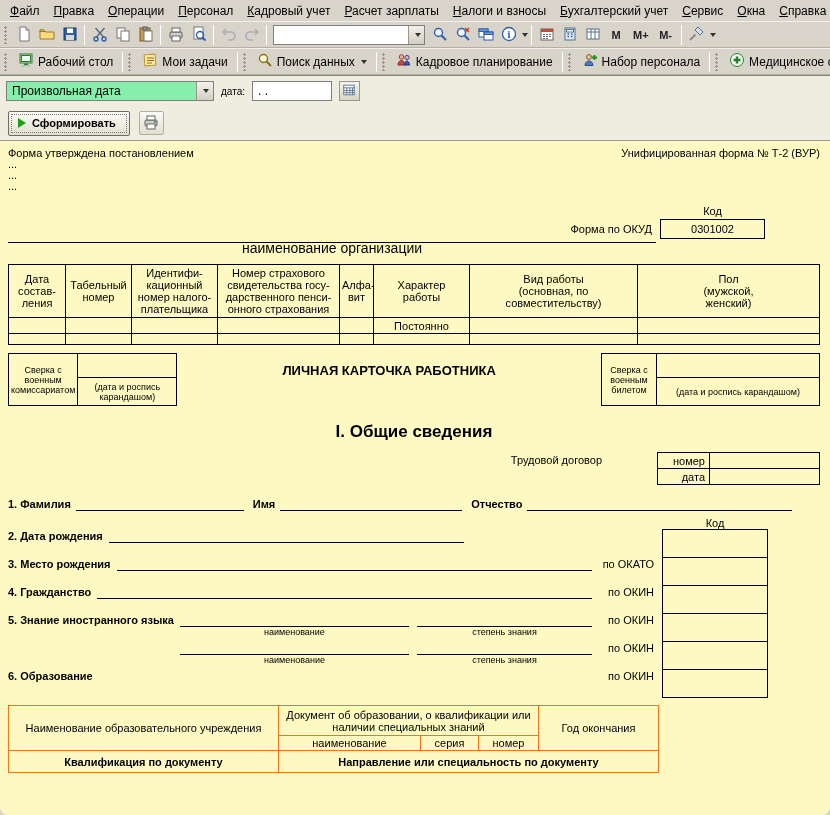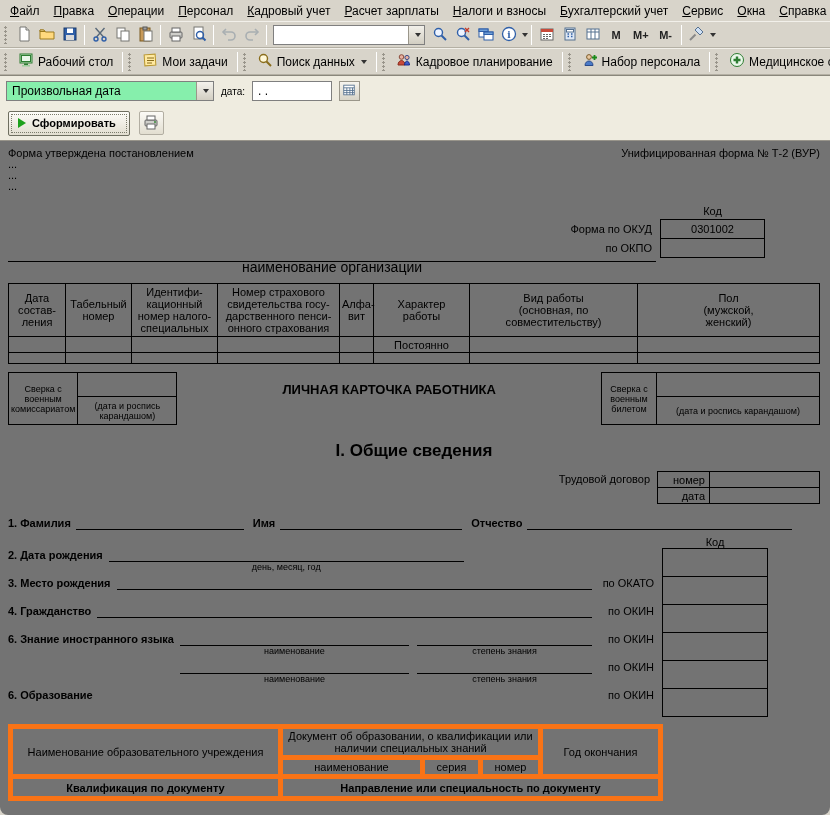--- a/index.html
+++ b/index.html
@@ -41,21 +41,21 @@
   .cal-btn { width:21px; height:20px; display:flex; align-items:center; justify-content:center; border:1px solid #9a968a; background:linear-gradient(#f6f4ee,#d8d4c8); }
   .cal-btn svg { width:14px; height:14px; }
 
   .form-actions { height:34px; flex:none; display:flex; align-items:center; gap:9px; padding:0 8px; background:#efece0; }
   .generate-btn { height:25px; padding:0 13px 0 9px; display:flex; align-items:center; gap:6px; background:linear-gradient(#fdfcf8,#e2ded0); border:1px solid #6e6e60; border-radius:2px; font-size:11px; font-weight:bold; font-family:"Liberation Sans",sans-serif; outline:1px dotted #7a7a6a; outline-offset:-4px; }
   .play-icon { width:0; height:0; border-top:5px solid transparent; border-bottom:5px solid transparent; border-left:8px solid #1da11d; }
   .icon-btn { width:25px; height:24px; display:flex; align-items:center; justify-content:center; border:1px solid #b2aea2; background:linear-gradient(#fbfaf6,#e2ded0); border-radius:2px; }
   .icon-btn svg { width:16px; height:16px; }
 
   
-  .document { flex:1; background:#737373; border-top:1px solid #98948a; padding:6px 10px 0 8px; overflow:hidden; font-size:11px; }
+  .document { flex:1; background:#fef9c3; border-top:1px solid #98948a; padding:6px 10px 0 8px; overflow:hidden; font-size:11px; }
   .doc-row1 { display:flex; justify-content:space-between; }
   .dots div { line-height:11px; }
   .okud { margin-top:13px; }
   .okud-kod { width:105px; margin-left:auto; margin-right:55px; text-align:center; margin-bottom:2px; }
   .okud-row { display:flex; justify-content:flex-end; align-items:center; margin-right:55px; height:20px; }
   .okud-row + .okud-row { margin-top:-1px; }
   .okud-lab { padding-right:8px; }
   .okud-box { width:105px; height:20px; border:1px solid #000; display:flex; align-items:center; justify-content:center; }
   .orgline { width:648px; margin-top:3px; }
   .orgline-rule { border-top:1px solid #000; height:1px; }
@@ -73,21 +73,21 @@
   table.sverka td { border:1px solid #000; text-align:center; vertical-align:middle; padding:1px 2px; }
   .sv-left .sv-label { width:62px; }
   .sv-left .sv-val { width:99px; height:24px; }
   .sv-right .sv-label { width:55px; }
   .sv-right .sv-val { width:163px; height:24px; }
   .sv-note { height:28px; }
   .card-title { flex:1; text-align:center; font-weight:bold; font-size:13px; margin-top:10px; white-space:nowrap; }
 
   .section-title { text-align:center; font-weight:bold; font-size:17px; margin-top:16px; }
 
-  .contract { display:flex; justify-content:flex-end; align-items:flex-start; margin-top:10px; }
+  .contract { display:flex; justify-content:flex-end; align-items:flex-start; margin-top:10px;gap:48px; }
   .contract-label { margin:2px 7px 0 0; }
   table.ctab { border-collapse:collapse; }
   table.ctab td { border:1px solid #000; height:16px; font-size:11px; }
   .c1 { width:52px; text-align:right; padding-right:4px; }
   .c2 { width:110px; }
 
   .fam-row { display:flex; align-items:flex-end; margin-top:12px; padding-right:28px; }
   .fam-row .lbl { font-weight:bold; padding-right:5px; line-height:14px; white-space:nowrap; }
   .fam-row .lbl.mid { margin-left:9px; }
   .ul { border-bottom:1px solid #000; height:14px; }
@@ -104,21 +104,21 @@
   .lb-flex { flex:1; }
   .ln { height:14px; border-bottom:1px solid #000; }
   .cap { font-size:9px; line-height:10px; text-align:center; white-space:nowrap; }
   .gap8 { margin-left:8px; }
   .w355 { width:355px; } .w175 { width:175px; }
   .ind { padding-left:172px; }
   .grow-code { width:70px; text-align:right; padding-right:8px; line-height:15px; white-space:nowrap; }
   .grow-box { width:106px; border:1px solid #000; align-self:stretch; flex:none; }
 
   table.edu { border-collapse:collapse; margin-top:8px; table-layout:fixed; width:650px; }
-  table.edu td { border:5px solid #f97316; text-align:center; vertical-align:middle; font-size:11px; line-height:12px; padding:1px 3px; }
+  table.edu td { border:1px solid #f97316; text-align:center; vertical-align:middle; font-size:11px; line-height:12px; padding:1px 3px; }
   table.edu tr.erow1 td { height:30px; }
   table.edu tr.erow2 td { height:15px; }
   table.edu tr.erow3 td { height:22px; font-weight:bold; }
 </style>
 </head>
 <body>
 
 <div class="app">
 
   <div class="menubar">
@@ -382,24 +382,20 @@
         <div>...</div>
         <div>...</div>
         <div>...</div>
       </div>
 
       <div class="okud">
         <div class="okud-kod">Код</div>
         <div class="okud-row">
           <span class="okud-lab">Форма по ОКУД</span>
           <span class="okud-box">0301002</span>
-        </div>
-        <div class="okud-row">
-          <span class="okud-lab">по ОКПО</span>
-          <span class="okud-box"></span>
         </div>
       </div>
 
       <div class="orgline">
         <div class="orgline-rule"></div>
         <div class="orgline-cap">наименование организации</div>
       </div>
 
       <table class="t1">
         <colgroup>
@@ -415,21 +411,21 @@
         <tbody>
             <tr>
           <th>Дата
 состав-
 ления</th>
           <th>Табельный
 номер</th>
           <th>Идентифи-
 кационный
 номер налого-
-специальных</th>
+плательщика</th>
           <th>Номер страхового
 свидетельства госу-
 дарственного пенси-
 онного страхования</th>
           <th>Алфа-
 вит</th>
           <th>Характер
 работы</th>
           <th>Вид работы
 (основная, по
@@ -517,21 +513,20 @@
       <div class="kod-head">
         <div class="sp"></div>
         <div class="kod-head-label">Код</div>
       </div>
 
       <div class="grow">
         <div class="grow-content">
           <span class="grow-lbl">2. Дата рождения</span>
           <div class="lineblock w355">
             <div class="ln"></div>
-            <div class="cap">день, месяц, год</div>
           </div>
         </div>
         <span class="grow-code"></span>
         <div class="grow-box"></div>
       </div>
 
       <div class="grow">
         <div class="grow-content">
           <span class="grow-lbl">3. Место рождения</span>
           <div class="lineblock lb-flex">
@@ -548,21 +543,21 @@
           <div class="lineblock lb-flex">
               <div class="ln"></div>
             </div>
         </div>
         <span class="grow-code">по ОКИН</span>
         <div class="grow-box"></div>
       </div>
 
       <div class="grow">
         <div class="grow-content">
-          <span class="grow-lbl">6. Знание иностранного языка</span>
+          <span class="grow-lbl">5. Знание иностранного языка</span>
           <div class="lineblock lb-flex">
             <div class="ln"></div>
             <div class="cap">наименование</div>
           </div>
           <div class="lineblock w175 gap8">
             <div class="ln"></div>
             <div class="cap">степень знания</div>
           </div>
         </div>
         <span class="grow-code">по ОКИН</span>

